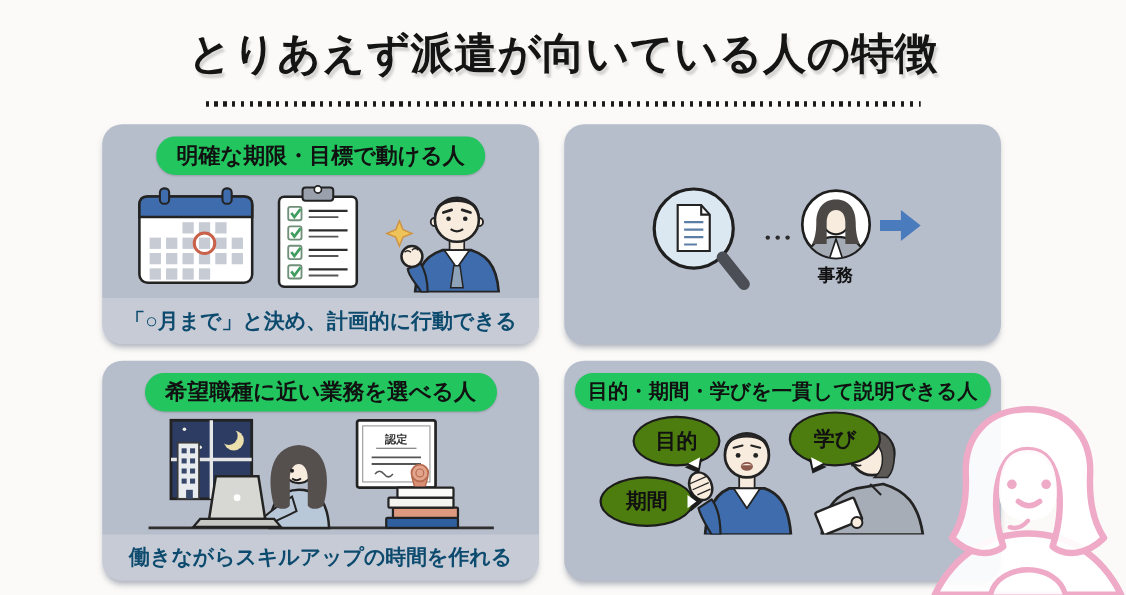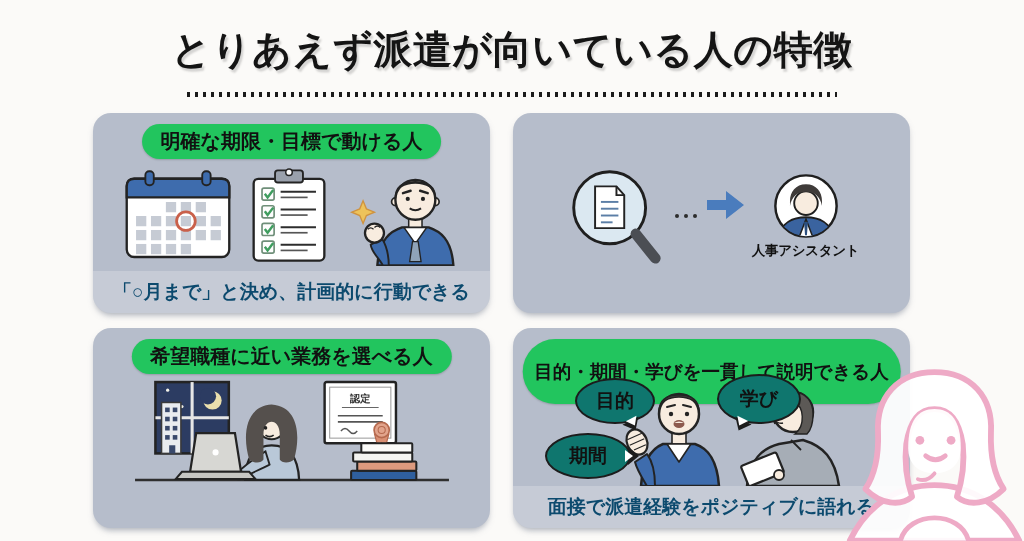--- a/index.html
+++ b/index.html
@@ -15,40 +15,40 @@
 
   
   .grid{position:absolute;left:93px;top:113px;width:817px;height:415px;
         display:grid;grid-template-columns:397px 397px;grid-template-rows:200px 200px;
         column-gap:23px;row-gap:15px;}
   .panel{position:relative;background:#b6bdcb;border-radius:18px;
          box-shadow:0 4px 6px -2px rgba(100,110,130,.55);}
   .pill{position:absolute;top:11px;left:50%;transform:translateX(-50%);
         background:#22c55e;border-radius:999px;padding:4px 19px;white-space:nowrap;
         font-size:20px;font-weight:800;color:#111;box-shadow:0 1px 2px rgba(0,0,0,.18);}
-  .pill.sm{font-size:18.5px;padding:20px 12px;}
+  .pill.sm{font-size:18.5px;padding:4px 12px;}
   .caption{position:absolute;left:0;right:0;bottom:0;height:42px;
            display:flex;align-items:center;justify-content:center;
            background:rgba(255,255,255,.22);border-radius:0 0 18px 18px;
            font-size:19px;font-weight:800;color:#0c4a6e;white-space:nowrap;}
   .illus{position:absolute;left:0;right:0;top:48px;bottom:42px;
          display:flex;align-items:center;justify-content:center;}
 
   
   .stack{display:flex;flex-direction:column;align-items:center;gap:3px;}
   .stack .lbl{font-weight:800;color:#111;}
   .lbl-short{font-size:16px;}
   .lbl-long{font-size:13.5px;letter-spacing:-.3px;}
   .dots3{display:flex;gap:5px;margin:0 3px;}
   .dots3 i{width:4px;height:4px;border-radius:50%;background:#2c2c2c;}
 
   
   .illus4{position:relative;display:block;}
   .bubble{position:absolute;display:flex;align-items:center;justify-content:center;
-          background:#0f766e;border:2.5px solid #1c1c1c;border-radius:50%;
+          background:#4d7c0f;border:2.5px solid #1c1c1c;border-radius:50%;
           font-size:19px;font-weight:800;color:#111;z-index:2;}
   .b-purpose{left:62px;top:2px;width:76px;height:42px;}
   .b-purpose::before{content:"";position:absolute;bottom:-9px;right:11px;border:9px solid transparent;
         border-top:11px solid #1c1c1c;border-bottom:0;transform:rotate(-28deg);}
   .b-purpose::after{content:"";position:absolute;bottom:-4px;right:14px;border:6px solid transparent;
         border-top:8px solid #fff;border-bottom:0;transform:rotate(-28deg);}
   .b-period{left:32px;top:57px;width:82px;height:42px;}
   .b-period::before{content:"";position:absolute;right:-10px;top:12px;border:9px solid transparent;
         border-left:11px solid #1c1c1c;border-right:0;}
   .b-period::after{content:"";position:absolute;right:-4px;top:15px;border:6px solid transparent;
@@ -161,41 +161,40 @@
           <line x1="38" y1="45" x2="56" y2="45" stroke="#5b7ea6" stroke-width="2"></line>
           <line x1="38" y1="52" x2="56" y2="52" stroke="#5b7ea6" stroke-width="2"></line>
           <line x1="38" y1="59" x2="50" y2="59" stroke="#5b7ea6" stroke-width="2"></line>
           <line x1="74" y1="71" x2="94" y2="96" stroke="#4b4e54" stroke-width="11" stroke-linecap="round"></line>
         </svg>
         <div class="dots3">
             <i></i>
             <i></i>
             <i></i>
           </div>
-        <svg width="40" height="36" viewBox="0 0 40 36" style="margin-top:-22px;">
-          <polygon points="1,13 20,13 20,4 38,18 20,32 20,23 1,23" fill="#4a7cbd"></polygon>
-        </svg>
         <div class="stack">
           <svg width="66" height="66" viewBox="0 0 70 70">
             <defs>
-                <clipPath id="c2">
+                <clipPath id="c1">
                   <circle cx="35" cy="35" r="32"></circle>
                 </clipPath>
               </defs>
             <circle cx="35" cy="35" r="32.5" fill="#ffffff" stroke="#1f1f1f" stroke-width="2.6"></circle>
-            <g clip-path="url(#c2)">
-              <path d="M6,70 C8,52 22,47 35,47 C48,47 62,52 64,70 Z" fill="#3a639f" stroke="#1f1f1f" stroke-width="2"></path>
-              <polygon points="27,70 35,49 43,70" fill="#ffffff" stroke="#1f1f1f" stroke-width="1.6"></polygon>
-              <polygon points="33,52 37,52 36,66 34,66" fill="#2c4f7f"></polygon>
+            <g clip-path="url(#c1)">
+              <path d="M6,70 C8,52 22,47 35,47 C48,47 62,52 64,70 Z" fill="#a4abb4" stroke="#1f1f1f" stroke-width="2"></path>
+              <polygon points="28,70 35,49 42,70" fill="#ffffff" stroke="#1f1f1f" stroke-width="1.6"></polygon>
               <circle cx="35" cy="32" r="12.5" fill="#f8ecdf" stroke="#1f1f1f" stroke-width="2"></circle>
-              <path d="M35,12 C24,12 18,20 18,30 L18,35 C20,25 26,20 35,20 C44,20 50,25 52,35 L52,30 C52,20 46,12 35,12 Z" fill="#3f3b39"></path>
+              <path d="M35,11 C22,11 16,21 16,33 C16,44 14,50 12,54 L26,54 L26,33 C26,25 30,21 35,21 C40,21 44,25 44,33 L44,54 L58,54 C56,50 54,44 54,33 C54,21 48,11 35,11 Z" fill="#4c4845"></path>
             </g>
           </svg>
-          <span class="lbl lbl-long">人事アシスタント</span>
+          <span class="lbl lbl-short">事務</span>
         </div>
+        <svg width="40" height="36" viewBox="0 0 40 36" style="margin-top:-22px;">
+          <polygon points="1,13 20,13 20,4 38,18 20,32 20,23 1,23" fill="#4a7cbd"></polygon>
+        </svg>
       </div>
     </section>
 
     <section class="panel">
       <div class="pill">希望職種に近い業務を選べる人</div>
       <div class="illus">
         <svg width="330" height="106" viewBox="0 0 320 104">
 
           <g>
             <rect x="26" y="4" width="72" height="70" fill="#2c3c62" stroke="#232323" stroke-width="2.5"></rect>
@@ -253,20 +252,21 @@
           </g>
 
           <g stroke="#232323" stroke-width="2">
             <rect x="218" y="91" width="64" height="9" rx="1" fill="#2f5f9e"></rect>
             <rect x="224" y="82" width="58" height="9" rx="1" fill="#dd9a7e"></rect>
             <rect x="220" y="73" width="58" height="9" rx="1" fill="#f4f4f1"></rect>
             <rect x="228" y="64" width="50" height="9" rx="1" fill="#fbfbf9"></rect>
           </g>
         </svg>
       </div>
+      <div class="caption">働きながらスキルアップの時間を作れる</div>
     </section>
 
     <section class="panel">
       <div class="pill sm">目的・期間・学びを一貫して説明できる人</div>
       <div class="illus illus4">
         <div class="bubble b-purpose">目的</div>
         <div class="bubble b-learning">学び</div>
         <div class="bubble b-period">期間</div>
         <svg width="260" height="110" viewBox="0 0 260 110" style="position:absolute;left:78px;top:0;">
 
@@ -297,21 +297,20 @@
             <circle cx="189" cy="36" r="1.8" fill="#232323"></circle>
             <path d="M186,30 l7,-1.5" stroke="#232323" stroke-width="1.8" stroke-linecap="round"></path>
             <path d="M186,46 q3,2 6,1" fill="none" stroke="#232323" stroke-width="1.5"></path>
             <g transform="rotate(-22 172 92)">
               <rect x="152" y="82" width="38" height="22" rx="2" fill="#ffffff" stroke="#232323" stroke-width="2.2"></rect>
             </g>
             <circle cx="188" cy="99" r="5" fill="#f8ecdf" stroke="#232323" stroke-width="1.8"></circle>
           </g>
         </svg>
       </div>
-      <div class="caption">面接で派遣経験をポジティブに語れる</div>
     </section>
   </div>
 
   <svg class="mascot" viewBox="0 0 190 185">
     <g stroke="#eeaac6" stroke-linecap="round" stroke-linejoin="round">
       <path d="M8,185 C26,148 58,128 95,128 C132,128 164,148 182,185 Z" fill="#ffffff" fill-opacity="0.92" stroke-width="6"></path>
       <path d="M60,185 C68,154 122,154 130,185" fill="#ffffff" fill-opacity="0.92" stroke-width="5"></path>
       <path d="M95,12 C57,12 35,38 37,74 C38,102 32,120 24,132 C40,148 60,150 72,140 C66,122 64,104 66,86 C70,60 80,50 95,50 C110,50 120,60 124,86 C126,104 124,122 118,140 C130,150 150,148 166,132 C158,120 152,102 153,74 C155,38 133,12 95,12 Z" fill="#ffffff" fill-opacity="0.92" stroke-width="6"></path>
       <path d="M68,90 C68,62 78,50 95,50 C112,50 122,62 122,90 C122,106 112,116 95,116 C78,116 68,106 68,90 Z" fill="#ffffff" fill-opacity="0.95" stroke-width="0"></path>
       <circle cx="80" cy="82" r="4.5" fill="#eeaac6" stroke-width="0"></circle>

